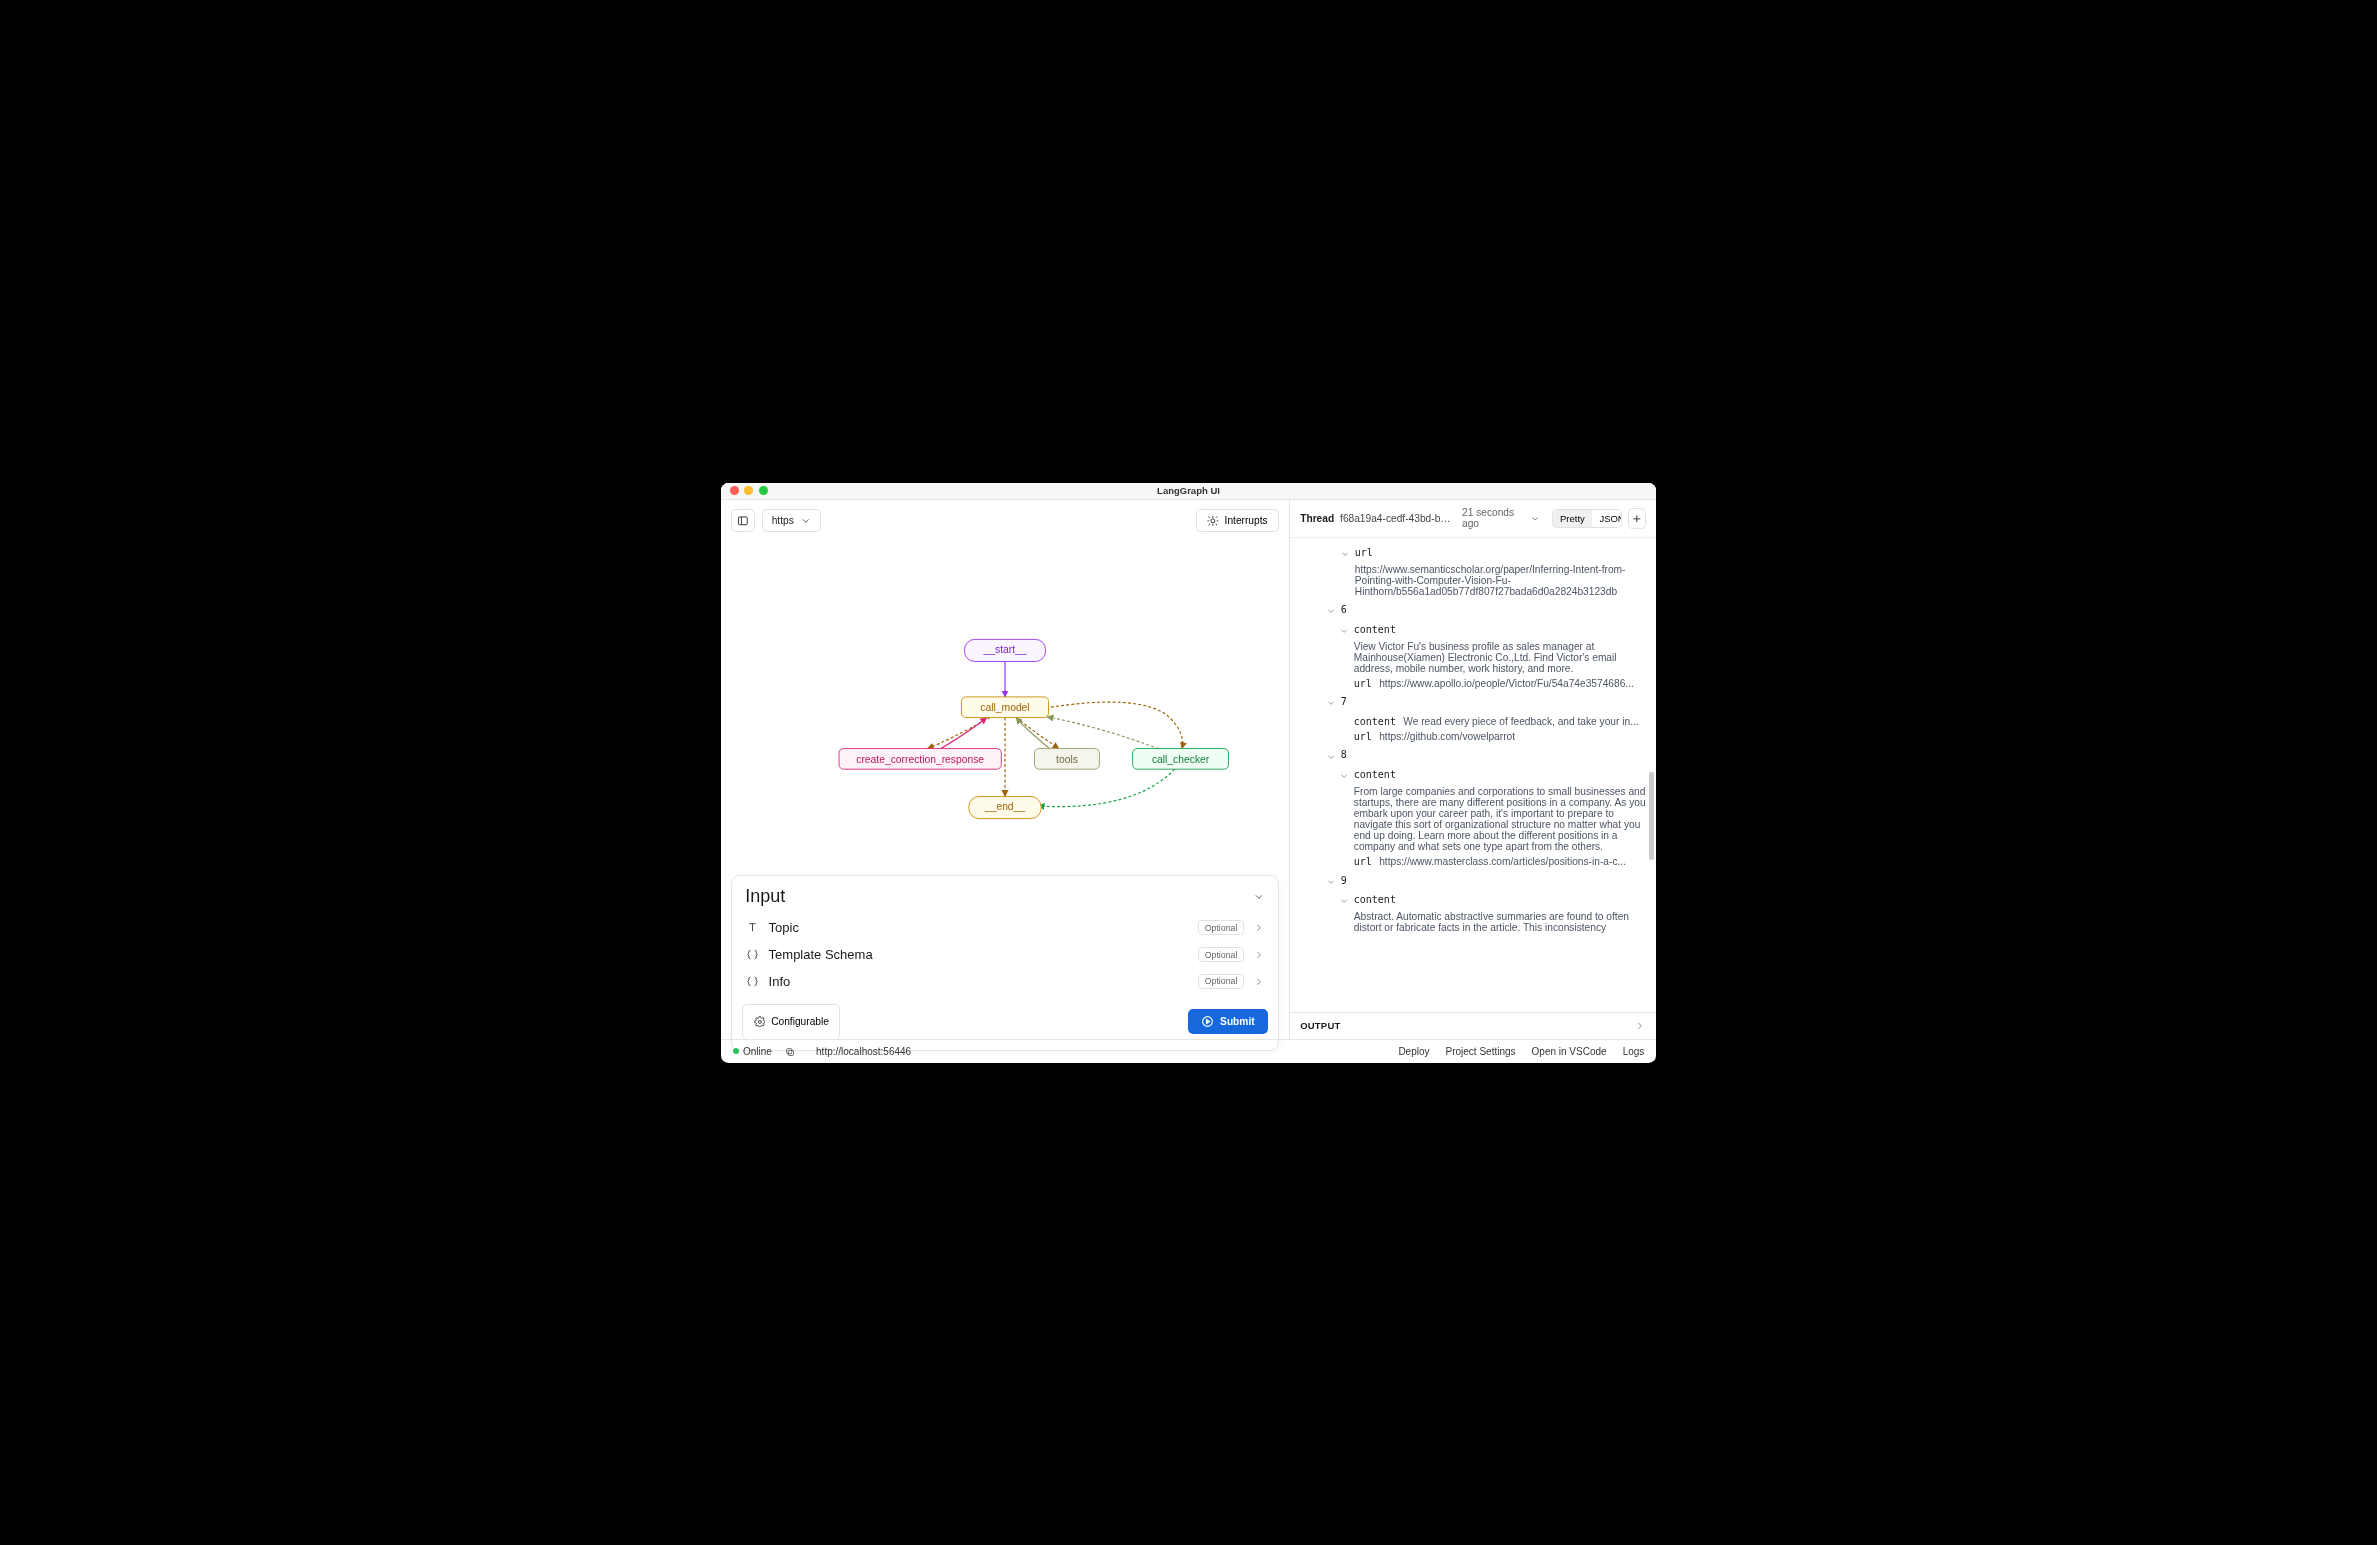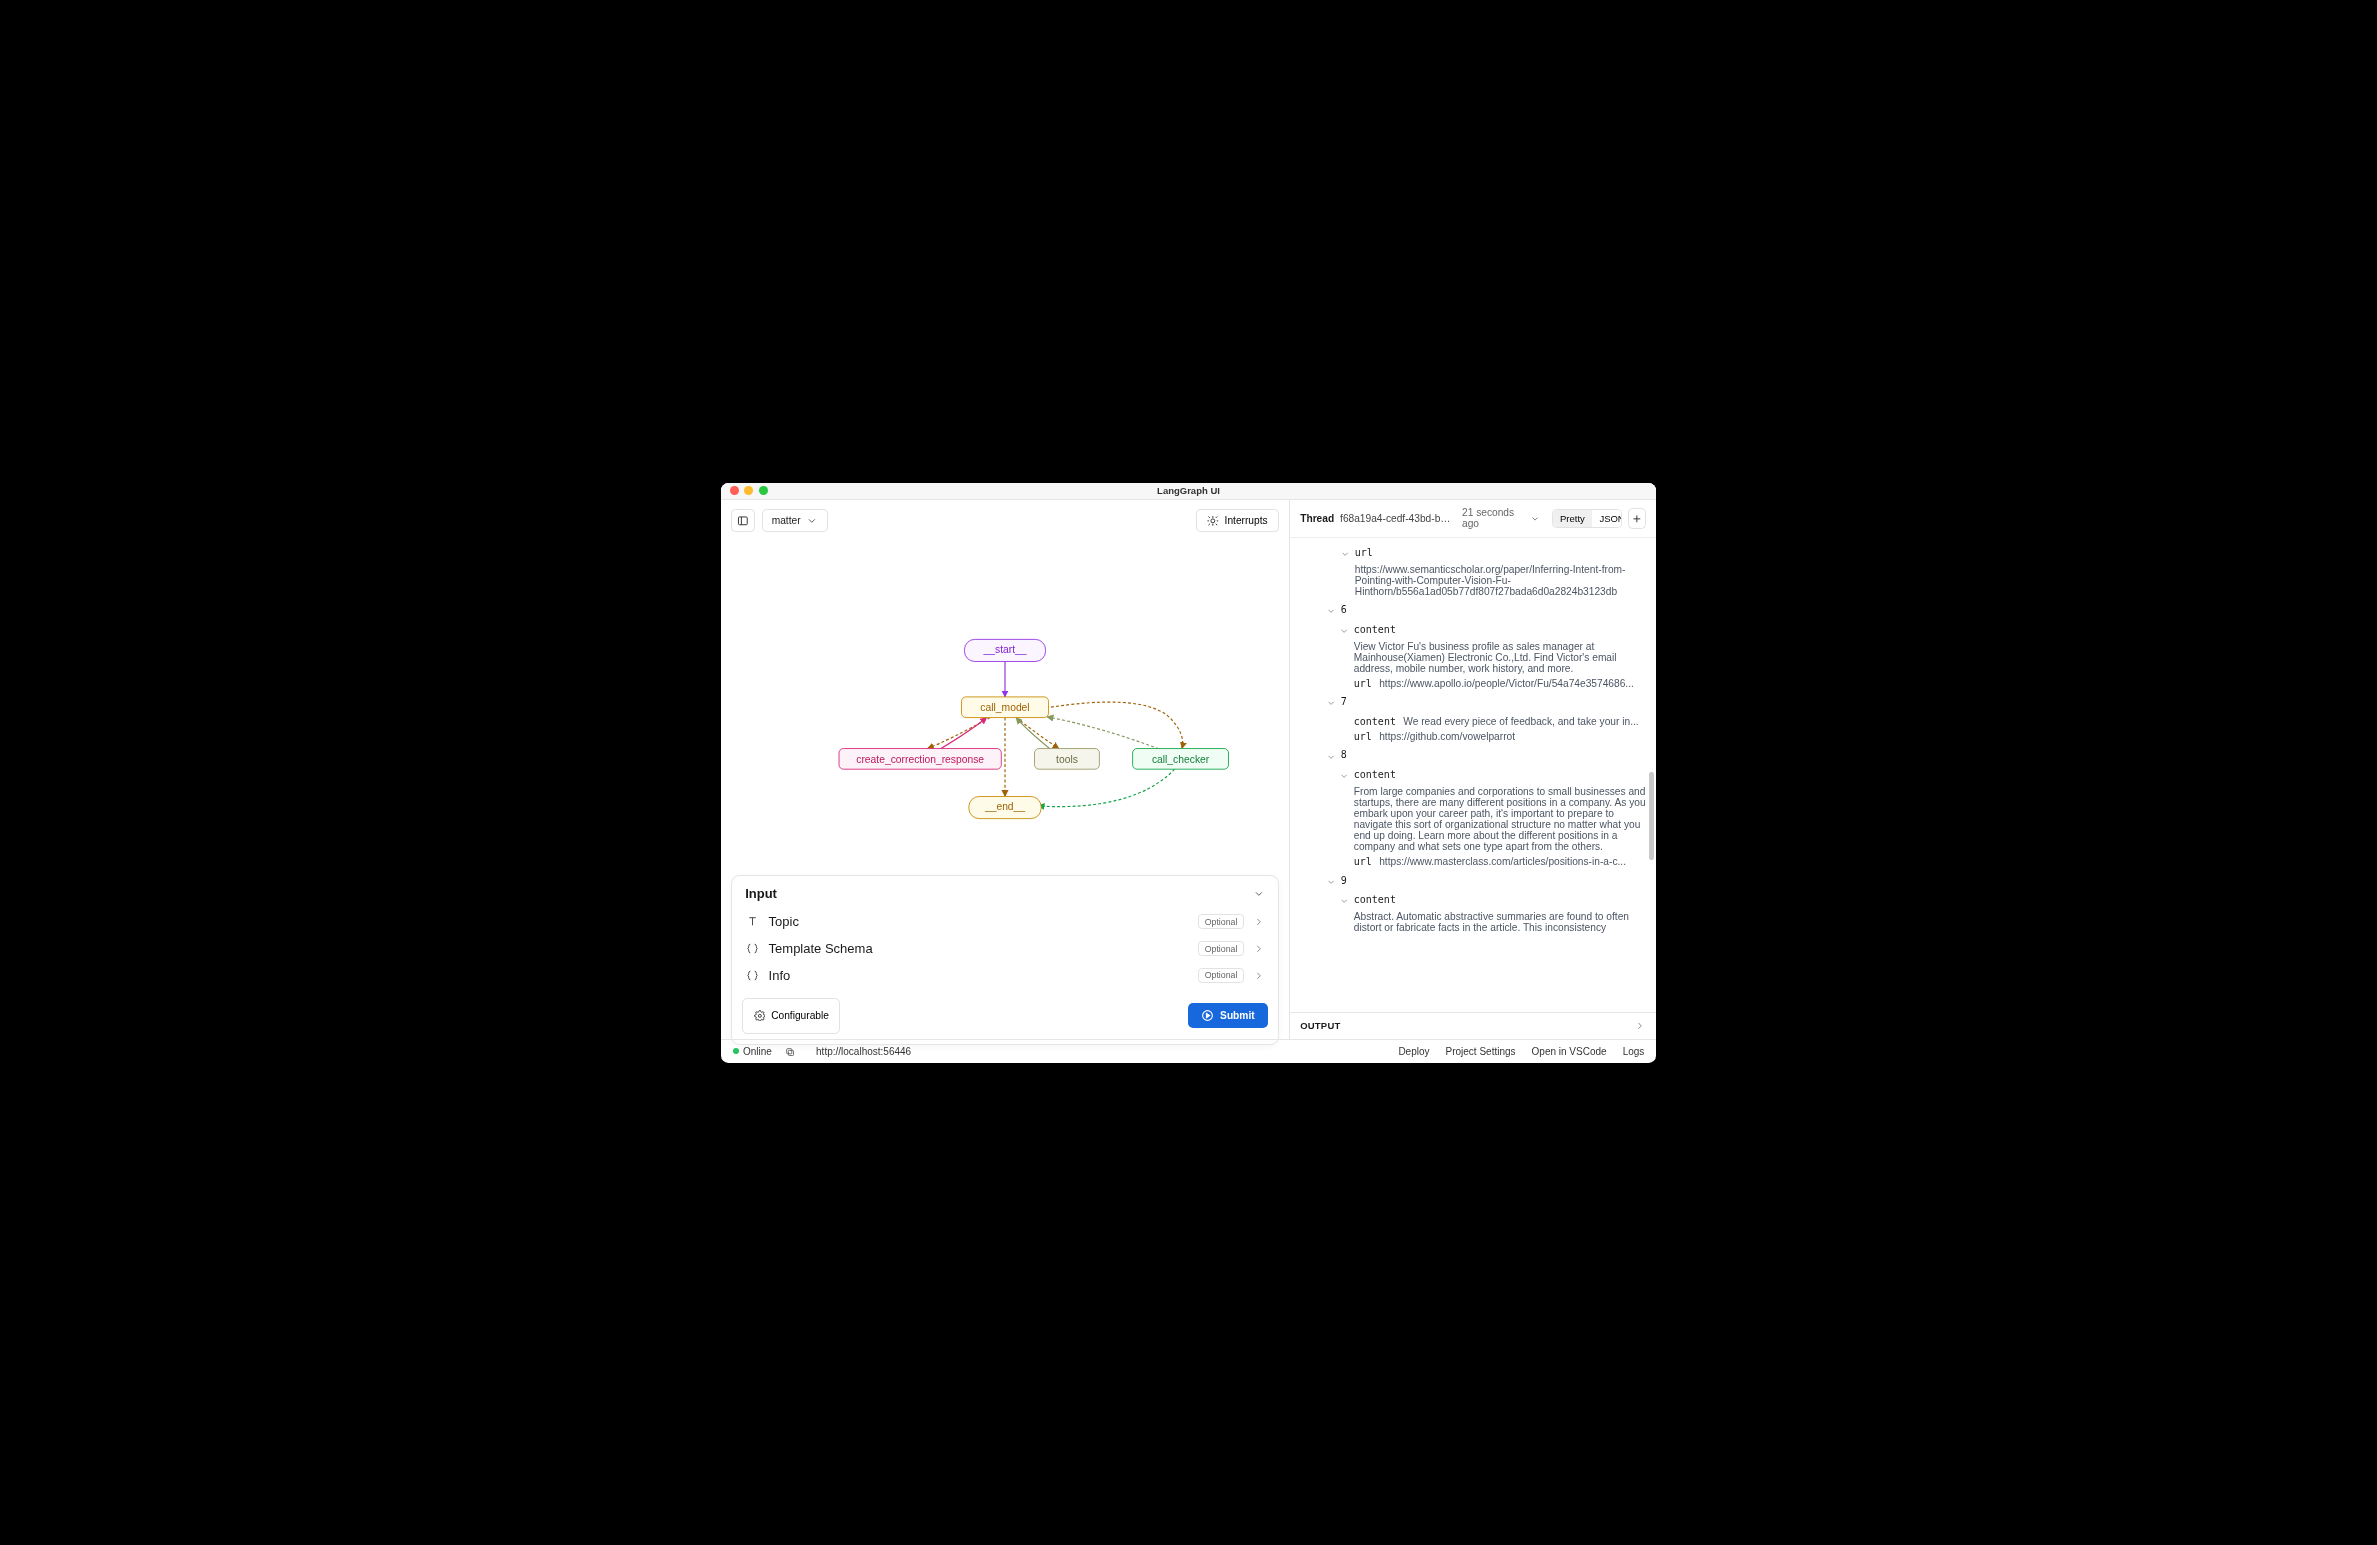--- a/index.html
+++ b/index.html
@@ -42,21 +42,21 @@
 .left-pane { flex: 1; display: flex; flex-direction: column; border-right: 0.7px solid #e5e5e5; min-width: 0; }
 .left-header { display: flex; align-items: center; gap: 7.3px; padding: 8.8px 10.2px; }
 .icon-btn { width: 23.4px; height: 23.4px; border: 0.7px solid #e2e2e2; border-radius: 4.4px; background:#fff; display:flex; align-items:center; justify-content:center; cursor:pointer; }
 .agent-select { height: 23.4px; border:0.7px solid #e2e2e2; border-radius:4.4px; background:#fff; display:flex; align-items:center; gap:5.9px; padding:0 8.8px; cursor:pointer; font-size:10.2px; }
 .spacer { flex:1; }
 .interrupts-btn { height:23.4px; border:0.7px solid #e2e2e2; border-radius:4.4px; background:#fff; display:flex; align-items:center; gap:5.9px; padding:0 10.2px; cursor:pointer; font-size:10.2px; }
 .graph-area { flex:1; position:relative; }
 .graph-area svg { width:100%; height:100%; }
 .input-card { margin: 7.3px 10.2px 10.2px; border:0.7px solid #e5e5e5; border-radius:8.8px; background:#fff; box-shadow: 0 1.5px 7.3px rgba(0,0,0,.04); }
 .input-card-header { display:flex; align-items:center; justify-content:space-between; padding:10.2px 13px 7.3px; }
-.input-card-title { font-size:13px; font-weight:700; }
+.input-card-title { font-size:18px; font-weight:400; }
 .field-row { display:flex; align-items:center; gap:8.8px; padding:5.9px 13px; }
 .field-icon { width:14.6px; display:flex; justify-content:center; color:#555; }
 .field-label { font-size:13px; font-weight:500; flex:1; }
 .optional-badge { font-size:8.8px; color:#666; border:0.7px solid #e2e2e2; border-radius:3.7px; padding:1.5px 5.9px; background:#fff; }
 .card-footer { display:flex; align-items:center; justify-content:space-between; padding:8.8px 10.2px 10.2px; }
 .configurable-btn { height:36px; border:0.7px solid #e2e2e2; border-radius:5.1px; background:#fff; display:flex; align-items:center; gap:5.9px; padding:0 10.2px; cursor:pointer; font-size:10.2px; font-weight:500; }
 .submit-btn { height:25px; border:none; border-radius:5.1px; background:#1668dc; color:#fff; display:flex; align-items:center; gap:5.9px; padding:0 13px; cursor:pointer; font-size:10.2px; font-weight:600; }
 .right-pane { width:366px; display:flex; flex-direction:column; min-width:0; }
 .right-header { display:flex; align-items:center; gap:5.9px; padding:7.3px 10.2px; border-bottom:0.7px solid #eee; }
 .thread-label { font-size:10.2px; font-weight:700; }
@@ -99,21 +99,21 @@
   <div class="app-body">
     <div class="left-pane">
       <div class="left-header">
         <button class="icon-btn">
           <svg width="11.7" height="11.7" viewBox="0 0 24 24" fill="none" stroke="#333" stroke-width="2">
               <rect x="3" y="4" width="18" height="16" rx="2"></rect>
               <line x1="9" y1="4" x2="9" y2="20"></line>
             </svg>
         </button>
         <div class="agent-select">
-          <span>matter</span>
+          <span>https</span>
           <svg class="chev-svg" viewBox="0 0 24 24" fill="none" stroke="#555" stroke-width="2">
               <polyline points="6 9 12 15 18 9"></polyline>
             </svg>
         </div>
         <div class="spacer"></div>
         <button class="interrupts-btn">
           <svg width="11.7" height="11.7" viewBox="0 0 24 24" fill="none" stroke="#333" stroke-width="2">
               <circle cx="12" cy="12" r="4"></circle>
               <line x1="12" y1="2" x2="12" y2="6"></line>
               <line x1="12" y1="18" x2="12" y2="22"></line>

